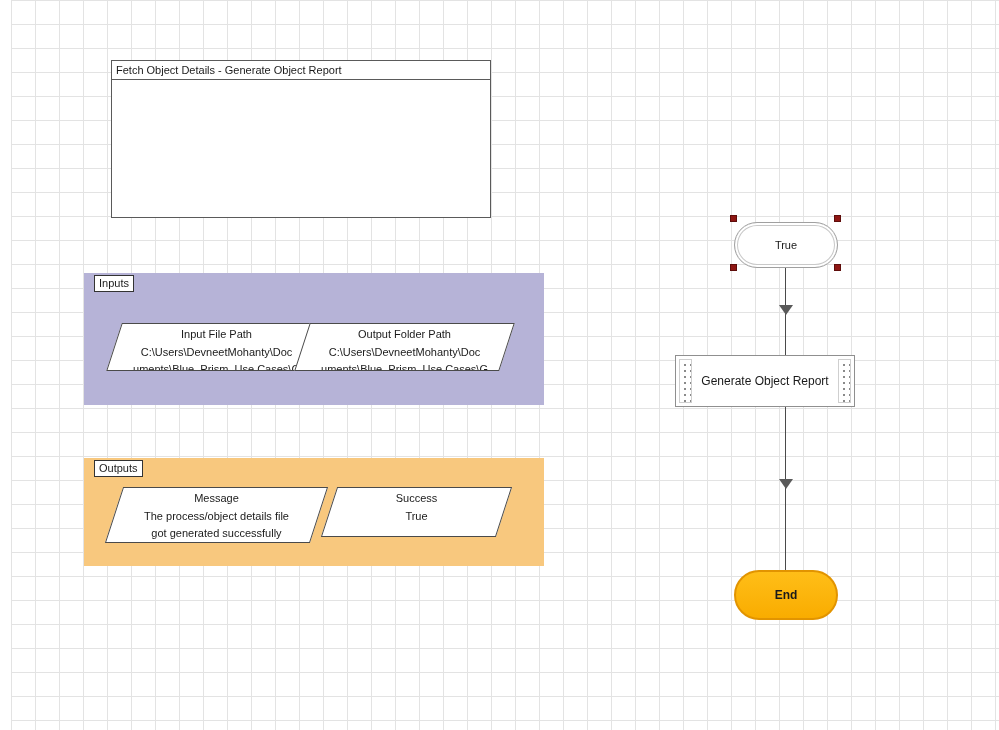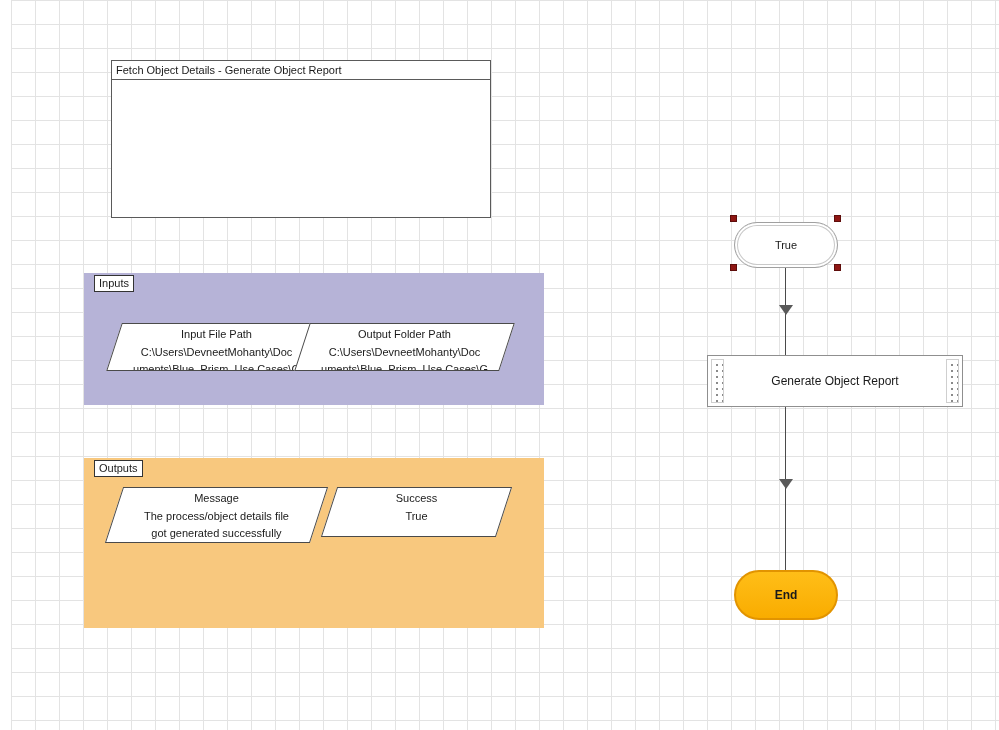--- a/index.html
+++ b/index.html
@@ -28,21 +28,21 @@
   .note-header{
     height:18px;line-height:18px;padding:0 4px;
     border-bottom:1px solid #5a5a5a;
     font-size:11px;white-space:nowrap;overflow:hidden;
   }
   .note-body{height:138px;}
 
   
   .panel{position:absolute;box-sizing:border-box;}
   .inputs-panel{left:73px;top:273px;width:460px;height:132px;background:#b6b3d7;}
-  .outputs-panel{left:73px;top:458px;width:460px;height:170px;background:#f8c87e;}
+  .outputs-panel{left:73px;top:458px;width:460px;height:108px;background:#f8c87e;}
   .panel-label{
     position:absolute;left:10px;top:2px;
     background:#fff;border:1px solid #333;
     font-size:11px;line-height:15px;padding:0 4px;
     z-index:3;
   }
 
   
   .pgram{
     position:absolute;
@@ -70,21 +70,21 @@
     position:absolute;display:flex;align-items:center;justify-content:center;
     box-sizing:border-box;background:#fff;
   }
   .start-stage{
     left:723px;top:222px;width:104px;height:46px;
     border:1px solid #a0a0a0;border-radius:23px;
     box-shadow:inset 0 0 0 2px #ffffff, inset 0 0 0 3px #c9c9c9;
     font-size:11px;
   }
   .action-stage{
-    left:696px;top:355px;width:256px;height:52px;
+    left:664px;top:355px;width:180px;height:52px;
     border:1px solid #8f8f8f;font-size:12px;
   }
   .stage-dots{
     position:absolute;top:3px;bottom:3px;width:13px;
     border:1px solid #cfcfcf;box-sizing:border-box;
     background-image:radial-gradient(circle,#8a8a8a 1.1px,transparent 1.5px);
     background-size:6px 6px;background-position:2px 2px;
   }
   .stage-dots.left{left:3px;}
   .stage-dots.right{right:3px;}

